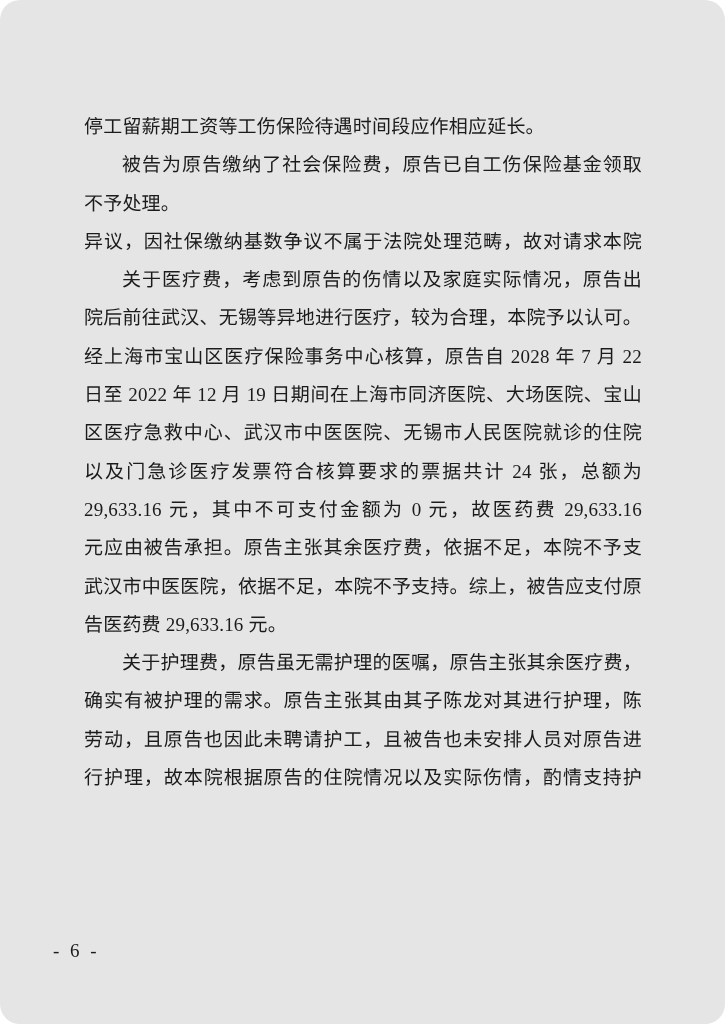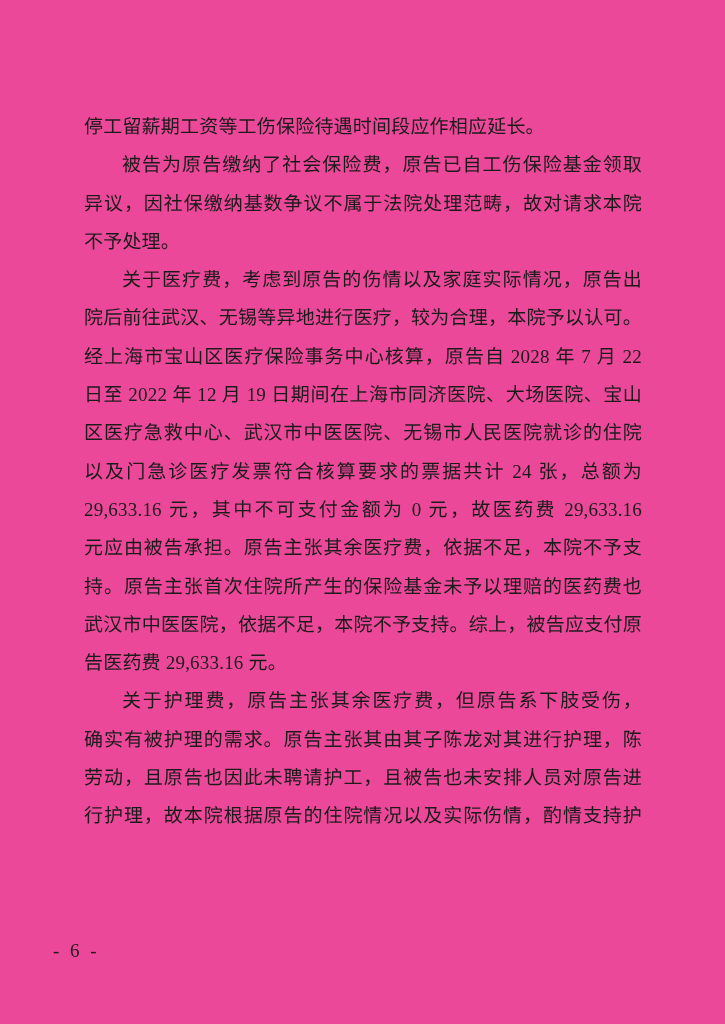--- a/index.html
+++ b/index.html
@@ -47,49 +47,48 @@
     top: 941px;
     font-size: 19px;
     line-height: 20px;
     letter-spacing: 3px;
     font-family: "Liberation Serif", serif;
   }
 </style>
 </head>
 <body>
 
-<div class="page" style="background: #ec4899; color: rgb(27, 27, 27);">
+<div class="page" style="background: #e5e5e5; color: rgb(27, 27, 27); border-radius: 20px;">
   <div class="doc">
 
     <div class="para">
       <div class="line end">停工留薪期工资等工伤保险待遇时间段应作相应延长。</div>
     </div>
 
     <div class="para">
       <div class="line indent">被告为原告缴纳了社会保险费，原告已自工伤保险基金领取</div>
+      <div class="line end">不予处理。</div>
       <div class="line">异议，因社保缴纳基数争议不属于法院处理范畴，故对请求本院</div>
-      <div class="line end">不予处理。</div>
     </div>
 
     <div class="para">
       <div class="line indent">关于医疗费，考虑到原告的伤情以及家庭实际情况，原告出</div>
       <div class="line">院后前往武汉、无锡等异地进行医疗，较为合理，本院予以认可。</div>
       <div class="line">经上海市宝山区医疗保险事务中心核算，原告自 2028 年 7 月 22</div>
       <div class="line">日至 2022 年 12 月 19 日期间在上海市同济医院、大场医院、宝山</div>
       <div class="line">区医疗急救中心、武汉市中医医院、无锡市人民医院就诊的住院</div>
       <div class="line">以及门急诊医疗发票符合核算要求的票据共计 24 张，总额为</div>
       <div class="line">29,633.16 元，其中不可支付金额为 0 元，故医药费 29,633.16</div>
       <div class="line">元应由被告承担。原告主张其余医疗费，依据不足，本院不予支</div>
-      <div class="line">持。原告主张首次住院所产生的保险基金未予以理赔的医药费也</div>
       <div class="line">武汉市中医医院，依据不足，本院不予支持。综上，被告应支付原</div>
       <div class="line end">告医药费 29,633.16 元。</div>
     </div>
 
     <div class="para">
-      <div class="line indent">关于护理费，原告主张其余医疗费，但原告系下肢受伤，</div>
+      <div class="line indent">关于护理费，原告虽无需护理的医嘱，原告主张其余医疗费，</div>
       <div class="line">确实有被护理的需求。原告主张其由其子陈龙对其进行护理，陈</div>
       <div class="line">劳动，且原告也因此未聘请护工，且被告也未安排人员对原告进</div>
       <div class="line">行护理，故本院根据原告的住院情况以及实际伤情，酌情支持护</div>
     </div>
 
   </div>
 
   <div class="pageno">- 6 -</div>
 </div>
 

